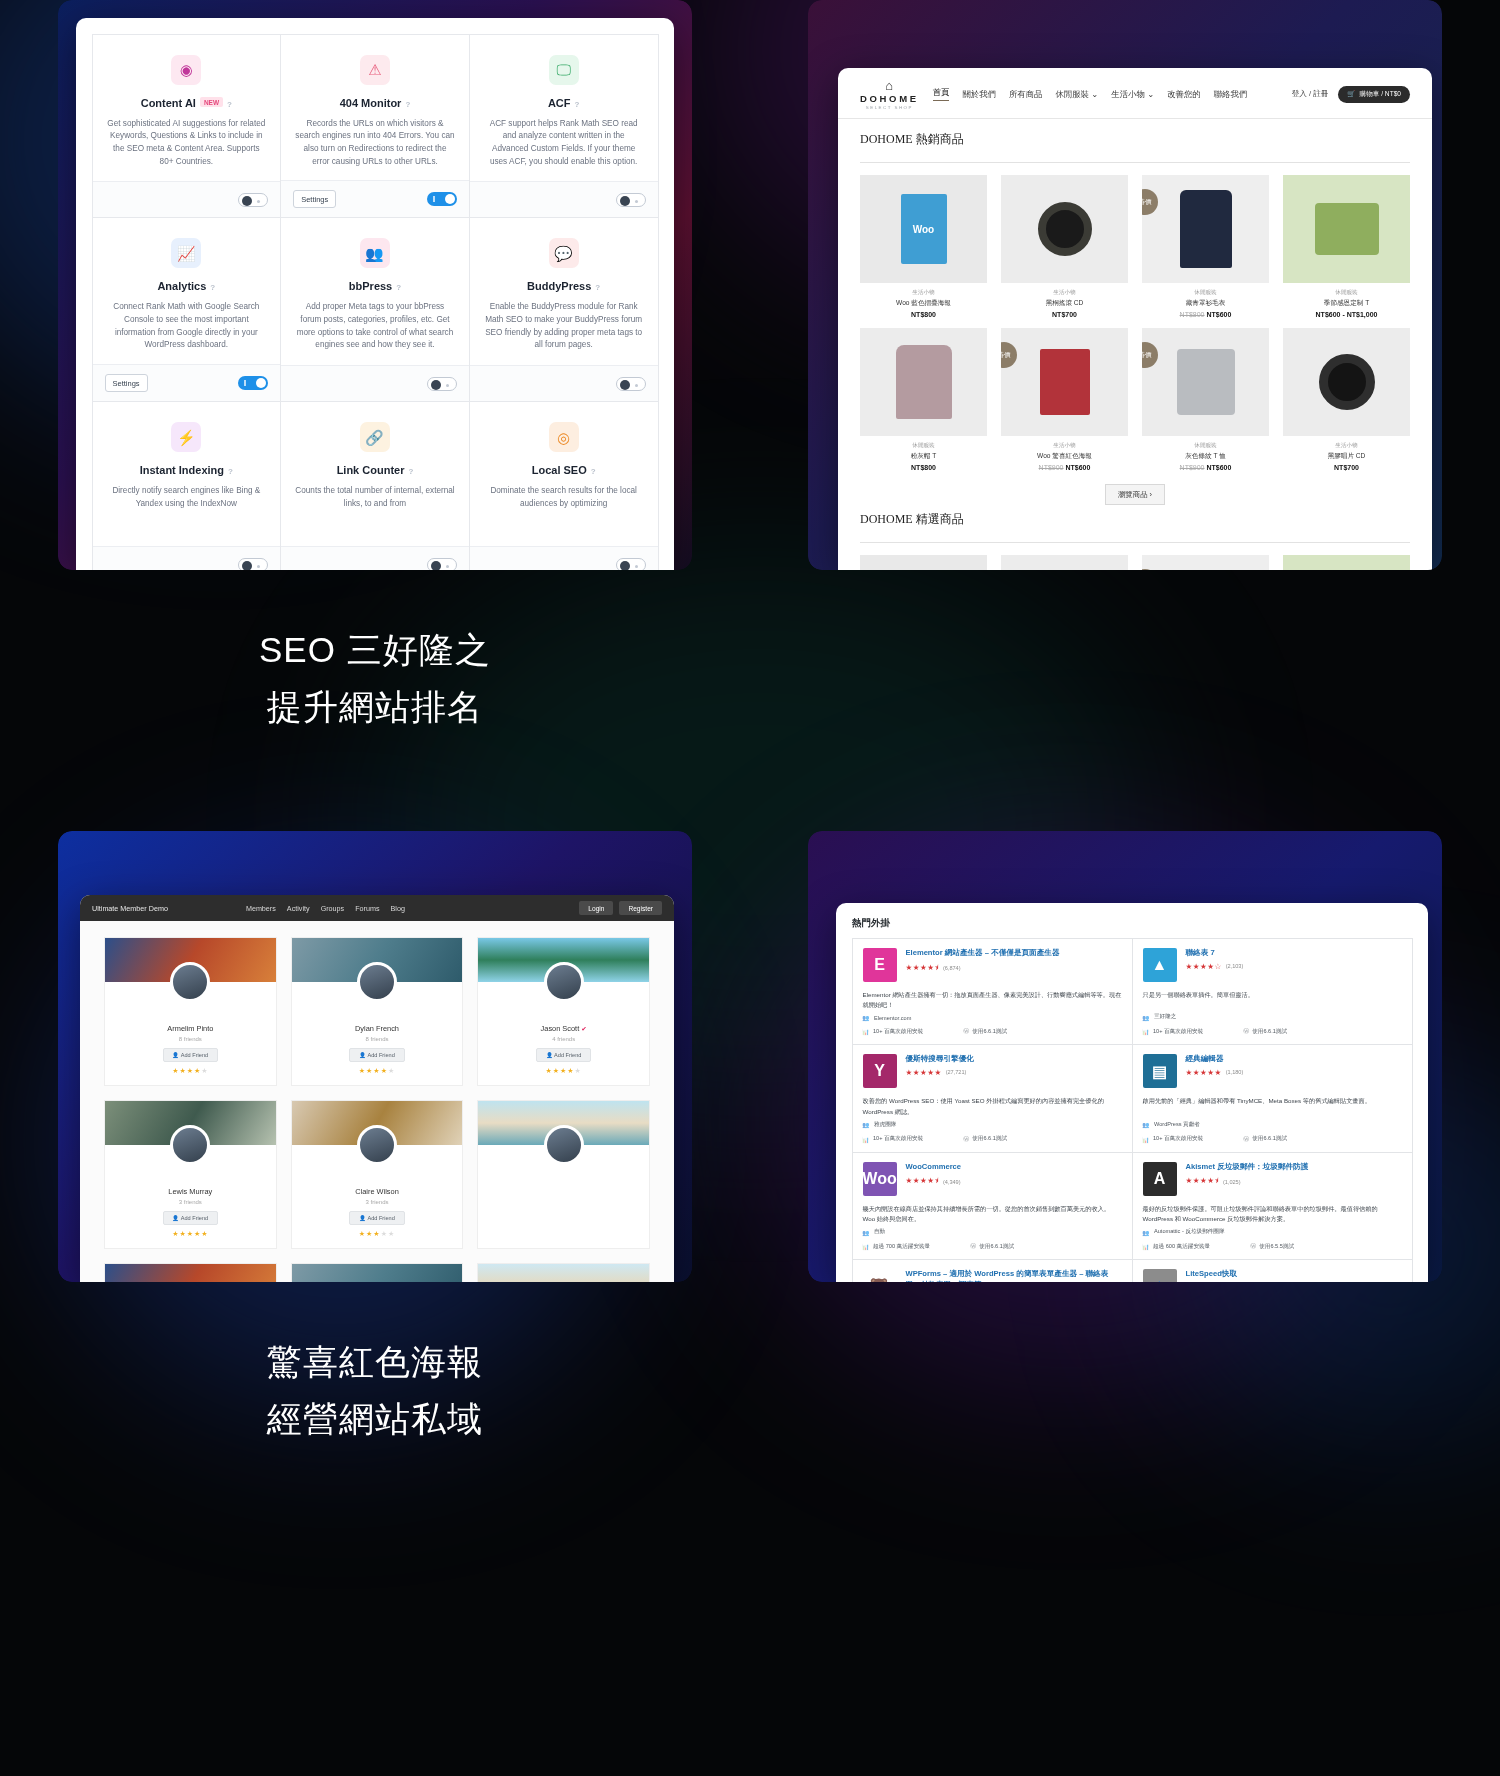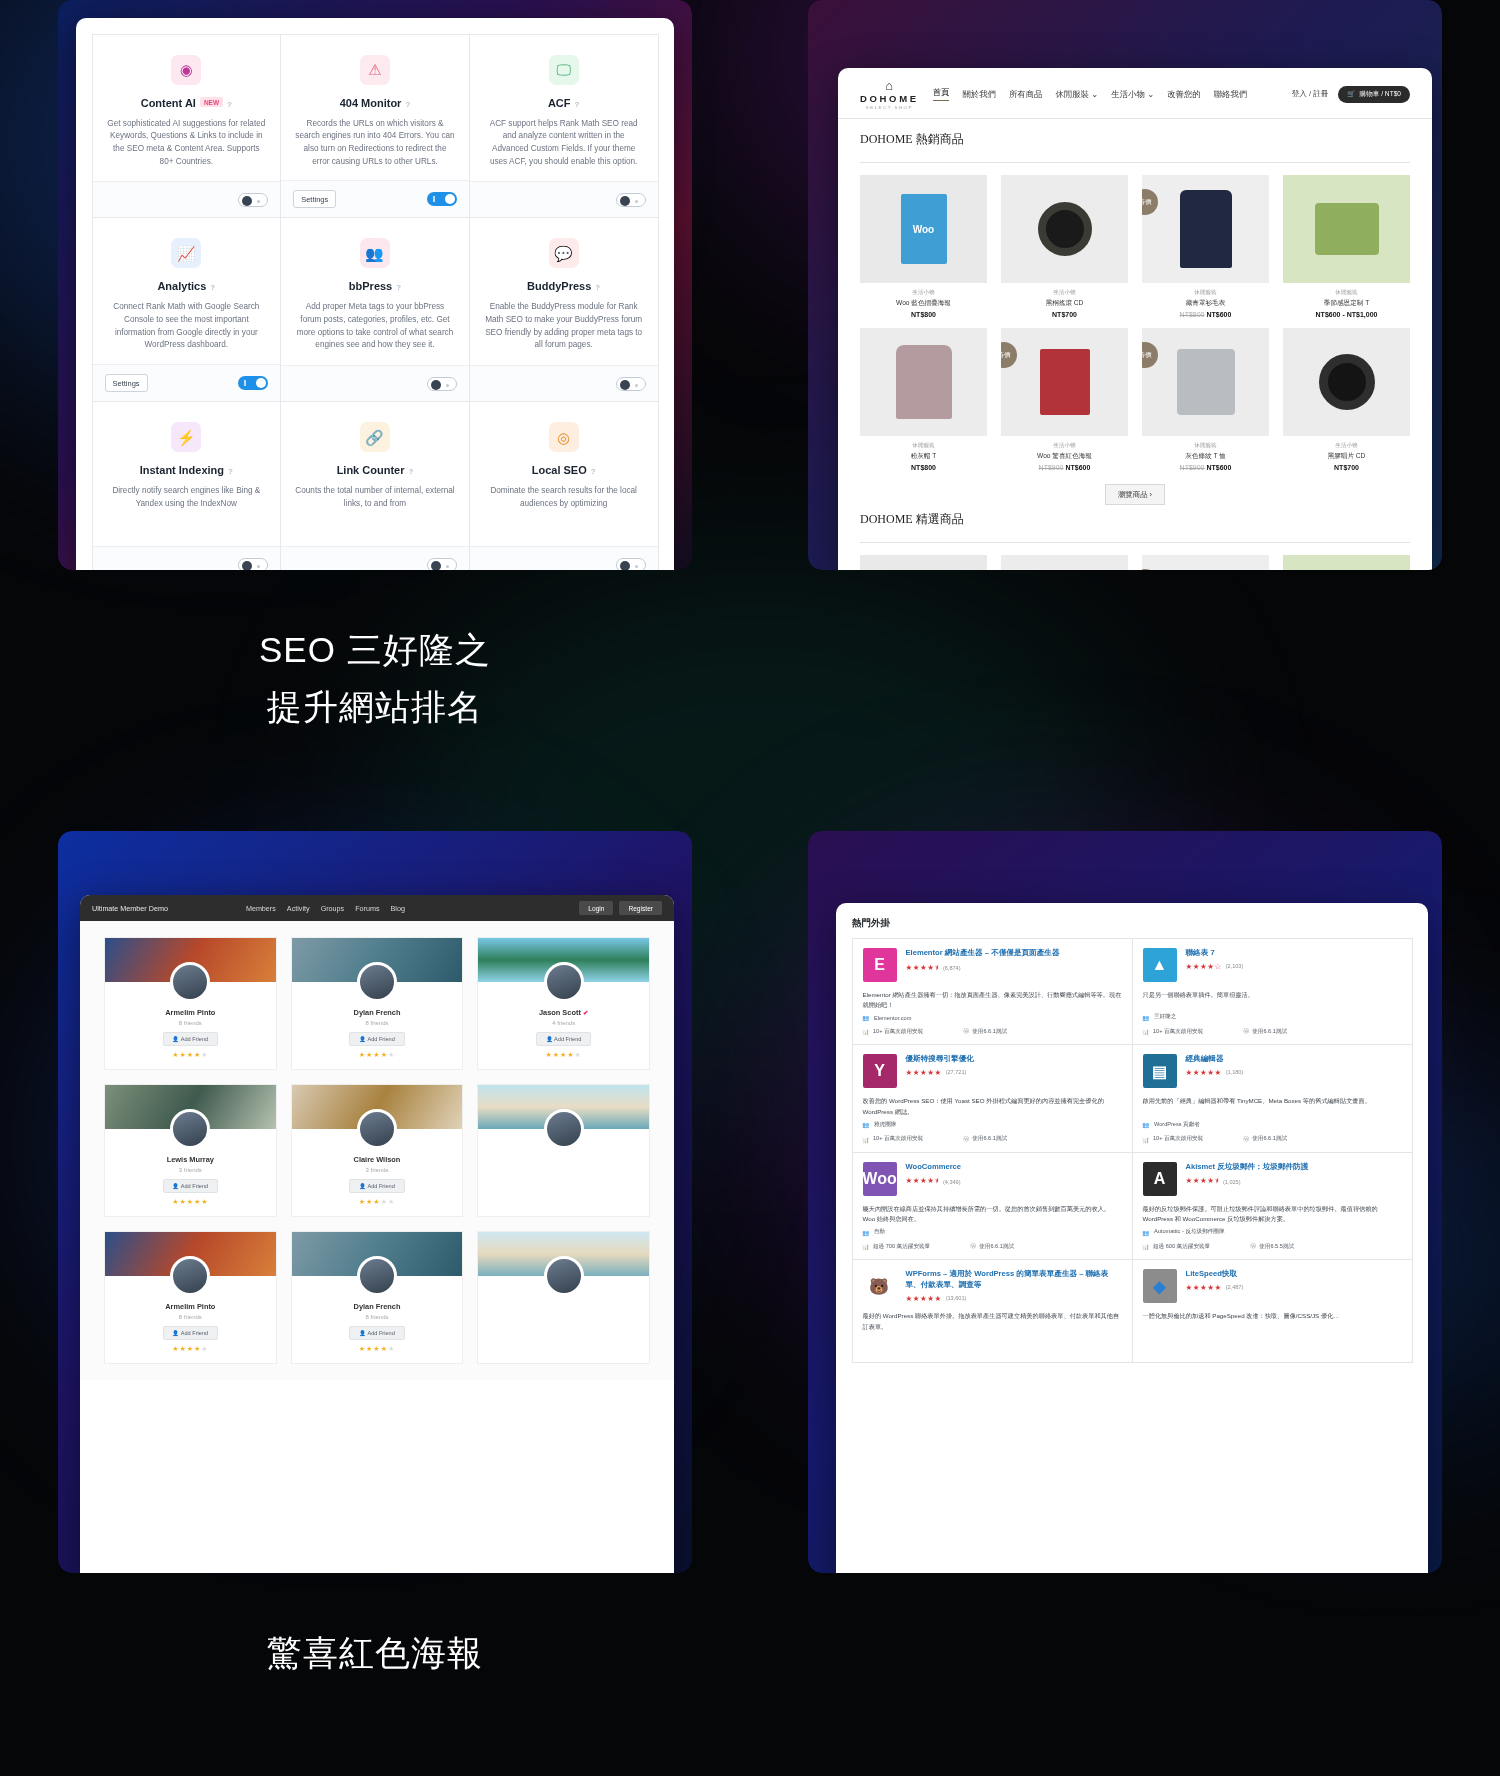--- a/index.html
+++ b/index.html
@@ -28,21 +28,21 @@
   .feature { width: 750px; padding-top: 0; }
 
   .shot-frame {
     position: relative;
     margin: 0 auto;
     width: 634px;
     height: 570px;
     border-radius: 14px;
     overflow: hidden;
   }
-  .shot-frame.tall { height: 742px; }
+  .shot-frame.tall { height: 451px; }
 
   .frame-bg { position: absolute; inset: 0; border-radius: 14px; }
   .frame-bg.b1 { background: linear-gradient(135deg,#0b1f5e 0%, #2a1050 40%, #5a1030 70%, #140d22 100%); }
   .frame-bg.b2 { background: linear-gradient(135deg,#3a1038 0%, #1d1b52 45%, #112a4e 100%); }
   .frame-bg.b3 { background: linear-gradient(140deg,#0d2fa0 0%, #1e1466 45%, #0a1030 100%); }
   .frame-bg.b4 { background: linear-gradient(140deg,#2a0f52 0%, #161a6e 50%, #0a1a44 100%); }
 
   .browser {
     position: absolute;
     left: 18px; top: 18px; right: 18px; bottom: 0;
@@ -141,21 +141,21 @@
   .um-btns { margin-left:auto; display:flex; gap:6px; }
   .um-btns span { background:#4a4a4a; color:#fff; font-size:6.6px; padding:3.5px 9px; border-radius:2px; }
   .um-grid { display:grid; grid-template-columns: repeat(3,1fr); gap: 14px; padding: 16px 24px; background:#fbfbfb; }
   .um-card { background:#fff; border:1px solid #eee; }
   .um-cover { height: 44px; position:relative; }
   .um-avatar {
     position:absolute; left:50%; bottom:-20px; transform:translateX(-50%);
     width:40px;height:40px;border-radius:50%;border:3px solid #fff; overflow:hidden;
   }
   .um-info { padding: 26px 6px 10px; text-align:center; }
-  .um-name { font-size:7.4px; font-weight:bold; color:#333; }
+  .um-name { font-size:7.4px; font-weight:normal; color:#333;margin-top:16px; }
   .um-friends { font-size:6px; color:#a8a8a8; margin-top:3px;}
   .um-add { display:inline-block; margin-top:6px; background:#eef0f2; border:1px solid #e0e3e6; border-radius:2px; font-size:5.6px; color:#57606a; padding:3px 9px;}
   .um-stars { margin-top:5px; font-size:7px; letter-spacing:1px; color:#dcdcdc; }
   .um-stars b { color:#f2b01e; font-weight:normal;}
   .um-verified { color:#e0245e; font-size:6.5px; }
 
   
   .pl-wrap { padding: 14px 16px; }
   .pl-title { font-size: 9.5px; font-weight:bold; color:#23282d; margin-bottom: 8px; }
   .pl-grid { display:grid; grid-template-columns: 1fr 1fr; gap: 0; }
@@ -557,20 +557,21 @@
                 <div class="um-info">
                   <div class="um-name"></div>
                   <div class="um-friends"></div>
                 </div>
               </div>
             </div>
         </div>
       </div>
       <div class="caption">
         <div class="l1">驚喜紅色海報</div>
+        <div class="l2">經營網站私域</div>
       </div>
     </div>
 
     <div class="feature">
       <div class="shot-frame tall">
         <div class="frame-bg b4"></div>
         <div class="browser inset-d">
           <div class="pl-wrap">
             <div class="pl-title">熱門外掛</div>
             <div class="pl-grid" id="pl-grid">

